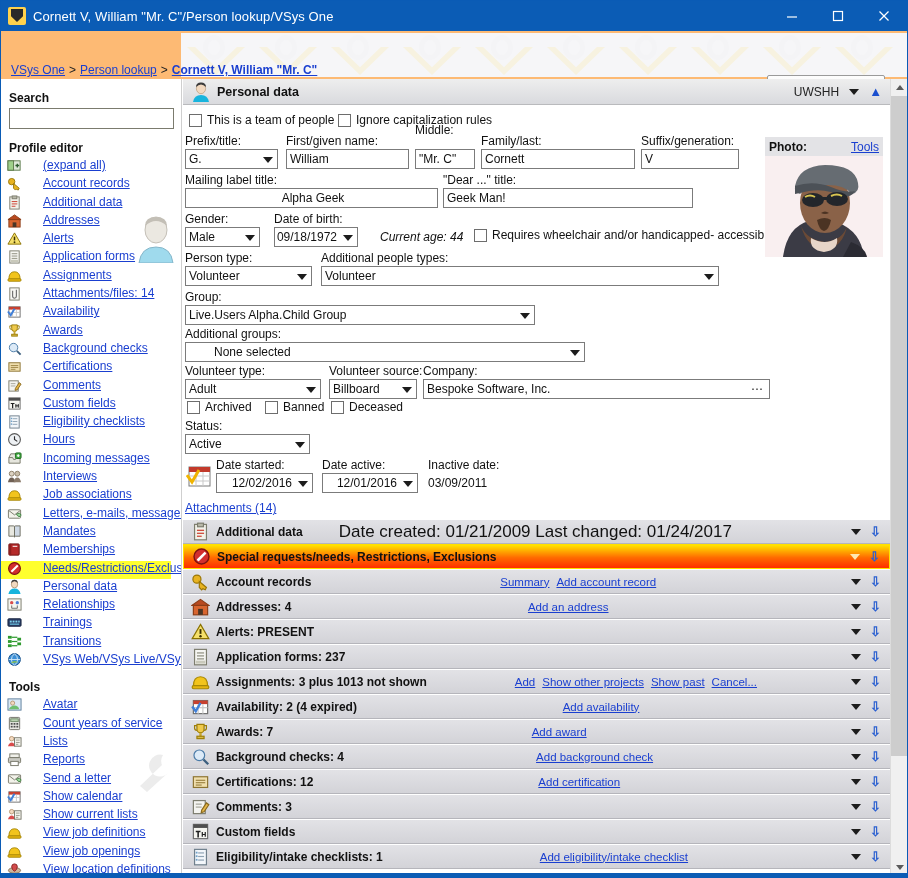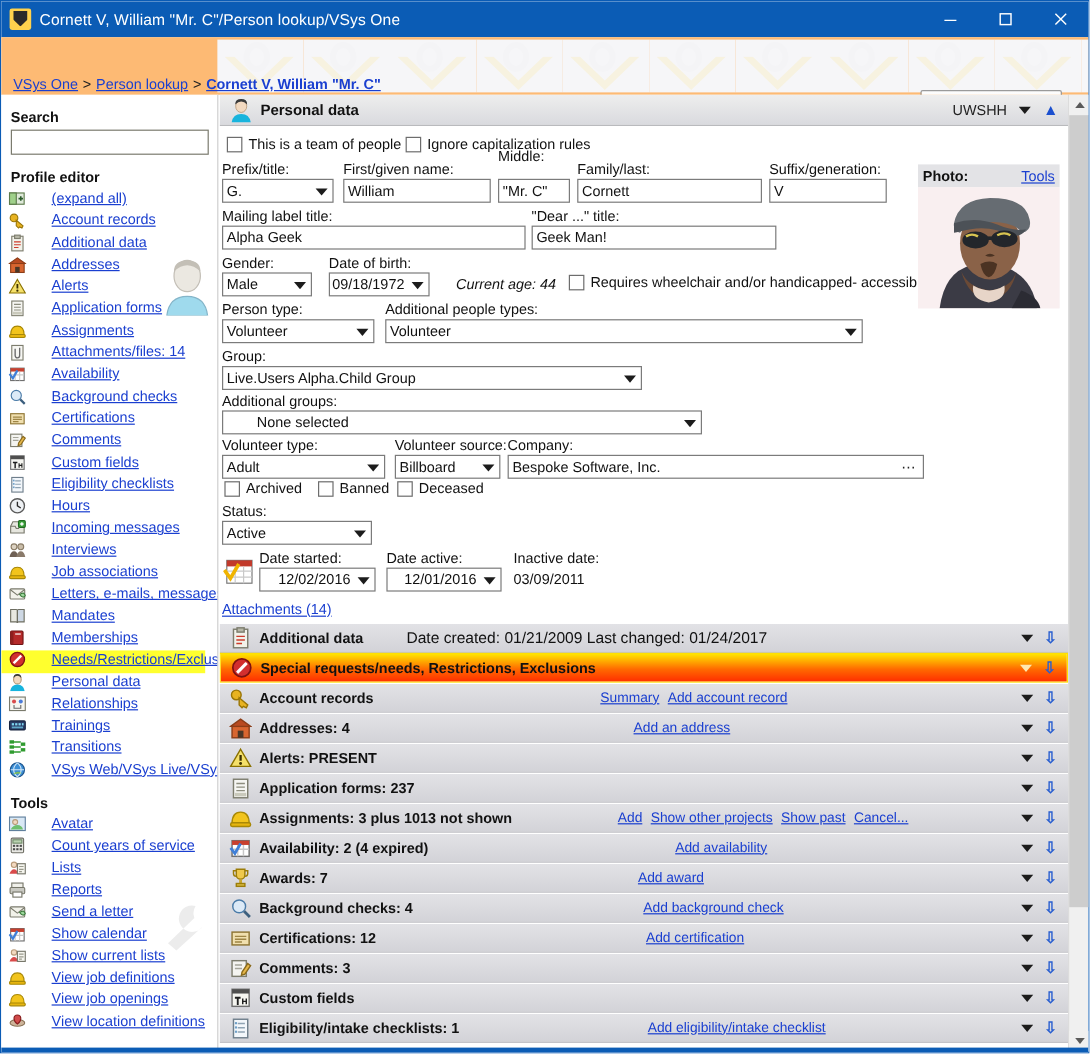--- a/index.html
+++ b/index.html
@@ -189,21 +189,21 @@
   
   .rows { position: absolute; left: 0; top: 440px; width: 707px; }
   .arow {
     position: relative; height: 25px; margin-bottom: 0px;
     background: linear-gradient(#e2e2e6, #d3d3d8);
     border-top: 1px solid #ffffff; border-bottom: 1px solid #b5b5bb;
     display: flex; align-items: center;
   }
   .arow .aico { width: 19px; height: 19px; margin: 0 6px 0 8px; flex: 0 0 auto; }
   .arow .atitle { font-weight: bold; font-size: 12px; color: #111; white-space: nowrap; }
-  .arow .ameta { font-size: 13px; color: #111; margin-left: 36px; white-space: nowrap; }
+  .arow .ameta { font-size: 17px; color: #111; margin-left: 36px; white-space: nowrap; }
   .arow .alinks {
     margin-left: auto; display: flex; gap: 7px; font-size: 11.5px; padding-right: 6px;
   }
   .arow .actl { display: flex; align-items: center; gap: 9px; padding-right: 9px; flex: 0 0 auto; }
   .arow.hot {
     background: linear-gradient(#ffe400, #ff6a00 55%, #ff2e00);
     border: 1px solid #ffe000;
   }
   .arow.hot .atitle { color: #111; }
   .arow.hot .caret-dn { border-top-color: #ffe8b0; }
@@ -418,20 +418,29 @@
             <rect x="2" y="3" width="12" height="11" fill="#fff" stroke="#6f6f6f"></rect>
             <rect x="2" y="3" width="12" height="3" fill="#c8402f"></rect>
             <g stroke="#c7c7c7">
               <line x1="2" y1="9" x2="14" y2="9"></line>
               <line x1="6" y1="6" x2="6" y2="14"></line>
               <line x1="10" y1="6" x2="10" y2="14"></line>
             </g>
             <path d="M1 8 l3 4 l4-7" fill="none" stroke="#3f7fd8" stroke-width="2"></path>
           </svg>
           <span class="lbl">Availability</span>
+        </li>
+        <li class="sb-item">
+          <svg class="sb-ico" width="15" height="15" viewBox="0 0 16 16">
+            <path d="M5 2 h6 v4 a3 3 0 0 1-6 0z" fill="#efc94c" stroke="#9c7d08"></path>
+            <path d="M5 3 H3 v2 a2 2 0 0 0 2 2M11 3 h2 v2 a2 2 0 0 1-2 2" fill="none" stroke="#9c7d08"></path>
+            <rect x="7" y="9" width="2" height="3" fill="#c9a72f"></rect>
+            <rect x="5" y="12" width="6" height="2" fill="#d9bb44" stroke="#9c7d08"></rect>
+          </svg>
+          <span class="lbl">Awards</span>
         </li>
         <li class="sb-item">
           <svg class="sb-ico" width="15" height="15" viewBox="0 0 16 16">
             <circle cx="7" cy="7" r="4.5" fill="#dceaf7" stroke="#4a7ba8"></circle>
             <line x1="10.5" y1="10.5" x2="14.5" y2="14.5" stroke="#3c5f7e" stroke-width="2"></line>
           </svg>
           <span class="lbl">Background checks</span>
         </li>
         <li class="sb-item">
           <svg class="sb-ico" width="15" height="15" viewBox="0 0 16 16">
@@ -751,25 +760,25 @@
       <div class="fld" style="left:298px; top:44px; width:154px;">
         <span>Cornett</span>
       </div>
 
       <span class="lbl abs" style="left:458px; top:29px;">Suffix/generation:</span>
       <div class="fld" style="left:458px; top:44px; width:98px;">
         <span>V</span>
       </div>
 
       <span class="lbl abs" style="left:2px; top:68px;">Mailing label title:</span>
-      <div class="fld" style="left:2px; top:83px; width:253px;">
+      <div class="fld" style="left:2px; top:83px; width:253px;justify-content:center;">
         <span>Alpha Geek</span>
       </div>
       <span class="lbl abs" style="left:260px; top:68px;">"Dear ..." title:</span>
-      <div class="fld" style="left:260px; top:83px; width:204px;">
+      <div class="fld" style="left:260px; top:83px; width:250px;">
         <span>Geek Man!</span>
       </div>
 
       <span class="lbl abs" style="left:2px; top:107px;">Gender:</span>
       <div class="fld sel" style="left:2px; top:122px; width:75px;">
         <span>Male</span>
         <span class="arrow"></span>
       </div>
 
       <span class="lbl abs" style="left:91px; top:107px;">Date of birth:</span>

